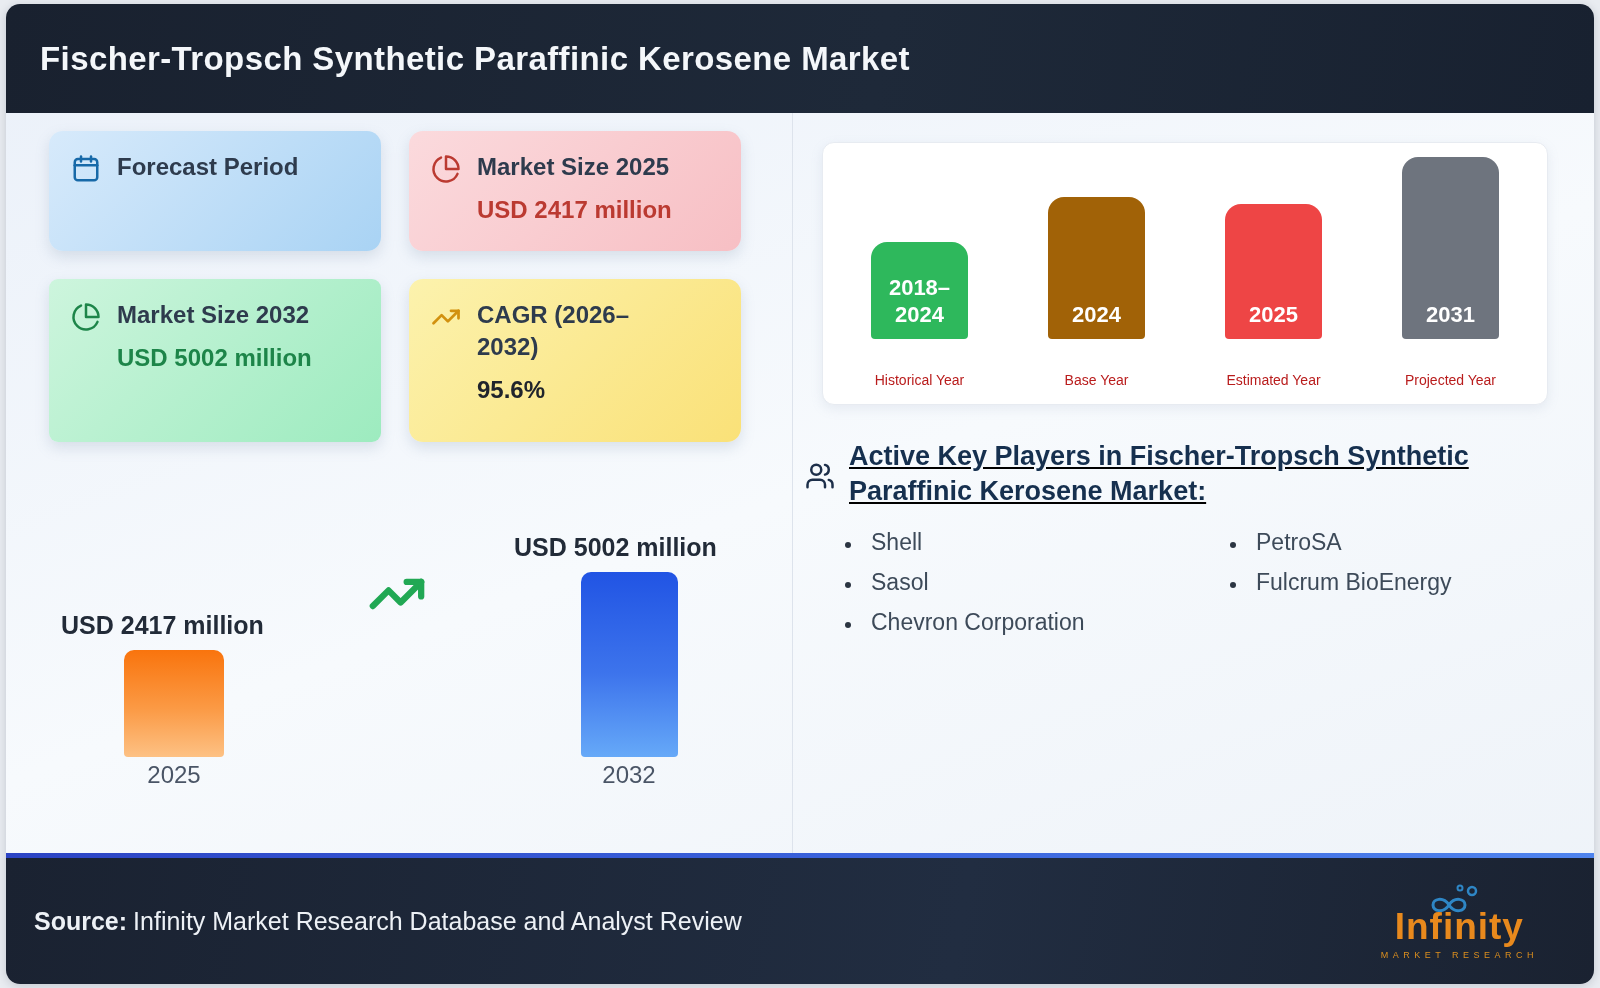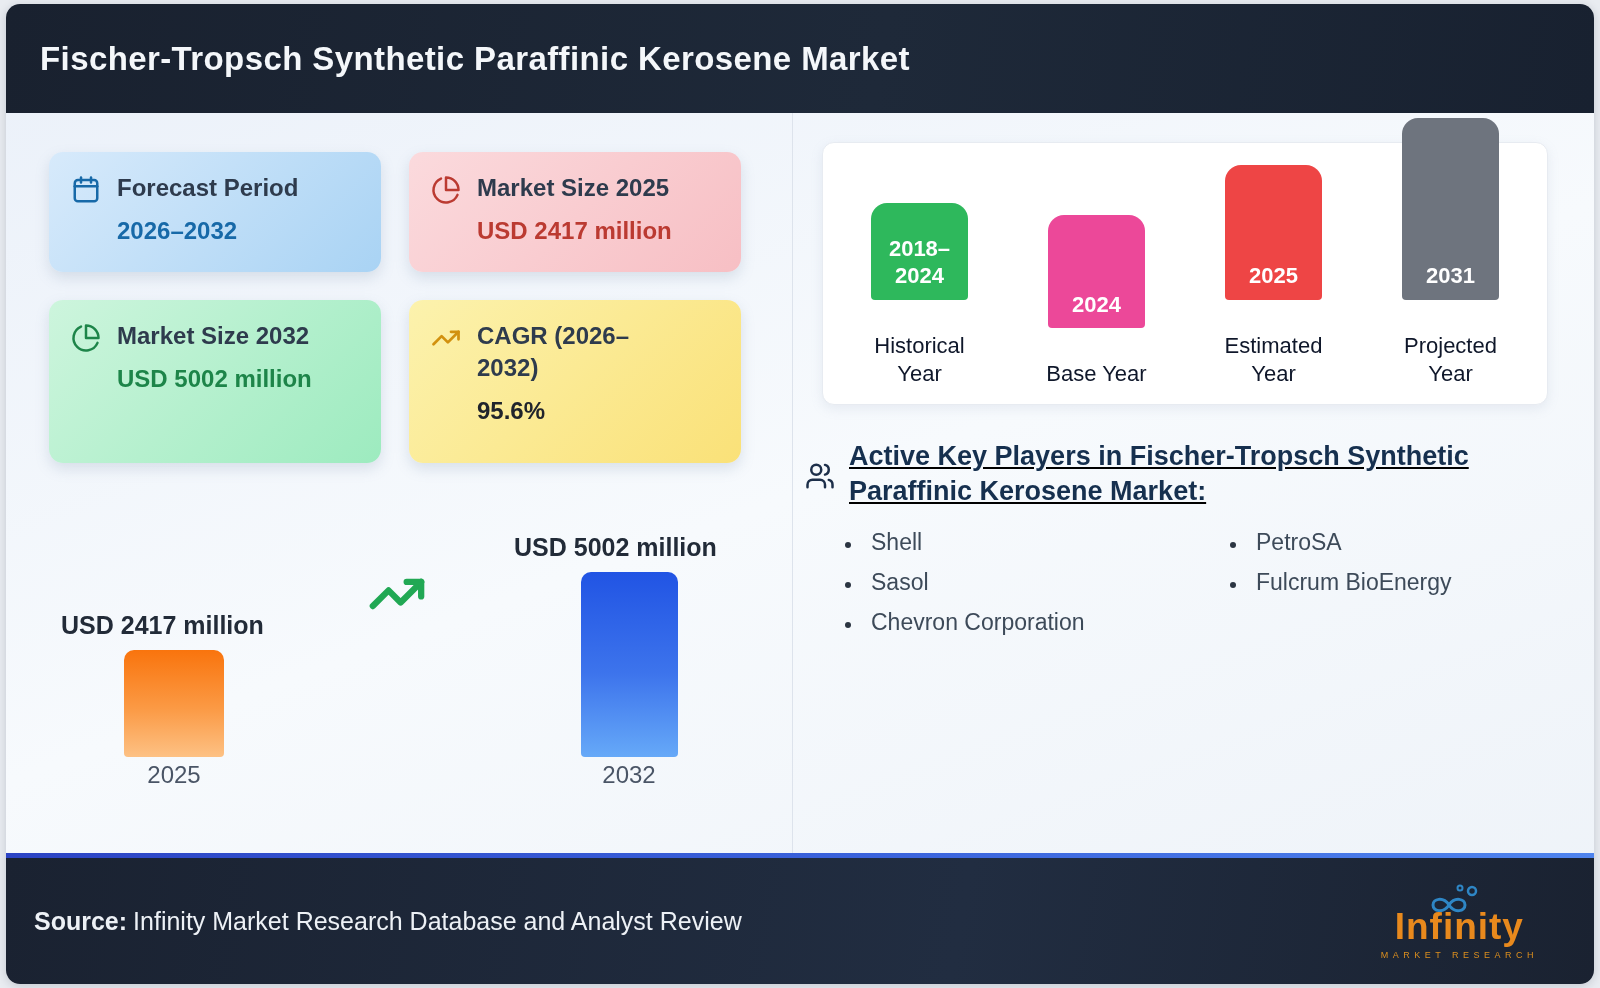--- a/index.html
+++ b/index.html
@@ -8,32 +8,32 @@
          background:linear-gradient(160deg,#eaf0f9 0%,#f7fafd 50%,#edf2f8 100%);
          box-shadow:0 2px 10px rgba(30,40,60,.18);}
   
   .hdr{height:109px;background:linear-gradient(100deg,#19212f 0%,#1e2939 55%,#182130 100%);display:flex;align-items:center;padding:0 34px;box-sizing:border-box;}
   .hdr h1{color:#f4f7fa;font-size:33px;font-weight:bold;letter-spacing:.4px;margin:0;}
   
   .main{display:flex;height:740px;}
   .left{width:787px;position:relative;border-right:1px solid #dde3ec;box-sizing:border-box;}
   .right{flex:1;position:relative;}
   
-  .cards{position:absolute;left:43px;top:39px;display:grid;grid-template-columns:332px 332px;grid-template-rows:120px 163px;column-gap:28px;row-gap:28px;}
+  .cards{position:absolute;left:43px;top:18px;display:grid;grid-template-columns:332px 332px;grid-template-rows:120px 163px;column-gap:28px;row-gap:28px;}
   .card{border-radius:14px;padding:20px 22px;box-sizing:border-box;box-shadow:0 6px 14px rgba(120,140,170,.22);display:grid;grid-template-columns:46px 1fr;align-content:start;}
   .card-icon{width:30px;height:30px;margin-top:3px;}
   .card-title{font-size:24px;font-weight:bold;color:#2e3b4d;line-height:1.35;}
   .card-value{grid-column:2;font-size:24px;font-weight:bold;margin-top:10px;line-height:1.35;}
   .card-blue{background:linear-gradient(135deg,#d7eafb,#a9d3f4);}
   .card-blue .card-value{color:#1769a8;}
   .card-blue .card-icon{color:#1769a8;}
   .card-pink{background:linear-gradient(135deg,#fbdadd,#f7bfc4);}
   .card-pink .card-value{color:#bb3a31;}
   .card-pink .card-icon{color:#bb3a31;}
-  .card-green{background:linear-gradient(135deg,#cdf5dd,#9debbf);}
+  .card-green{background:linear-gradient(135deg,#cdf5dd,#9debbf);border-radius:9px;}
   .card-green .card-value{color:#1d8549;}
   .card-green .card-icon{color:#1d8549;}
   .card-yellow{background:linear-gradient(135deg,#fcf2ad,#fae178);}
   .card-yellow .card-value{color:#20242c;}
   .card-yellow .card-icon{color:#d2910f;}
   .card-yellow .card-title{max-width:212px;}
   
   .gc-label{position:absolute;font-size:25px;font-weight:bold;color:#222b38;white-space:nowrap;}
   .gc-label-a{left:55px;top:498px;}
   .gc-label-b{left:508px;top:420px;}
@@ -43,21 +43,21 @@
   .gc-year{position:absolute;top:648px;font-size:24px;color:#4a5566;width:100px;text-align:center;}
   .gc-year-a{left:118px;}
   .gc-year-b{left:573px;}
   .gc-arrow{position:absolute;left:352px;top:452px;width:78px;height:58px;color:#21a854;}
   
   .tl-card{position:absolute;left:29px;top:29px;width:726px;height:263px;background:#ffffff;border:1px solid #e7ebf1;border-radius:12px;
            box-shadow:0 4px 12px rgba(140,155,180,.15);display:flex;justify-content:space-around;align-items:flex-end;padding:0 8px;box-sizing:border-box;}
   .tl-group{display:flex;flex-direction:column;align-items:center;margin-bottom:15px;gap:24px;}
   .tl-bar{width:97px;border-radius:16px 16px 4px 4px;display:flex;flex-direction:column;justify-content:flex-end;align-items:center;
           color:#fff;font-weight:bold;font-size:22px;text-align:center;line-height:1.25;padding:0 6px 10px 6px;box-sizing:border-box;}
-  .tl-caption{margin-top:8px;font-size:22px;color:#0f172a;text-align:center;width:124px;line-height:1.3;}
+  .tl-caption{margin-top:8px;font-size:14px;color:#b91c1c;text-align:center;width:124px;line-height:1.3;}
   
   .kp{position:absolute;left:12px;top:326px;width:770px;}
   .kp-head{display:flex;gap:14px;align-items:center;text-decoration:underline;}
   .kp-icon{width:30px;height:30px;color:#1d2f4a;flex:0 0 30px;margin-top:4px;}
   .kp-title{font-size:27px;font-weight:bold;color:#16304f;line-height:1.3;margin:0;max-width:700px;}
   .kp-cols{display:flex;margin-top:20px;}
   .kp-col{list-style:disc;margin:0;padding-left:58px;width:365px;box-sizing:content-box;}
   .kp-col li{font-size:23px;color:#3d4a59;margin-bottom:13px;padding-left:8px;}
   .kp-col li::marker{color:#2b3542;font-size:19px;}
   
@@ -88,21 +88,20 @@
         <div class="card card-blue">
           <span class="card-icon">
             <svg viewBox="0 0 24 24" width="30" height="30" fill="none" stroke="currentColor" stroke-width="2" stroke-linecap="round" stroke-linejoin="round">
                 <rect x="3" y="4" width="18" height="17" rx="2.5"></rect>
                 <line x1="8" y1="2" x2="8" y2="6"></line>
                 <line x1="16" y1="2" x2="16" y2="6"></line>
                 <line x1="3" y1="9" x2="21" y2="9"></line>
               </svg>
           </span>
           <span class="card-title">Forecast Period</span>
-          <span class="card-value">2026–2032</span>
         </div>
 
         <div class="card card-pink">
           <span class="card-icon">
             <svg viewBox="0 0 24 24" width="30" height="30" fill="none" stroke="currentColor" stroke-width="2" stroke-linecap="round" stroke-linejoin="round">
                 <path d="M21.21 15.89A10 10 0 1 1 8 2.83"></path>
                 <path d="M22 12A10 10 0 0 0 12 2v10z"></path>
               </svg>
           </span>
           <span class="card-title">Market Size 2025</span>
@@ -153,21 +152,21 @@
     <section class="right">
 
       <div class="tl-card">
         <div class="tl-group">
           <div class="tl-bar" style="height: 97px; background: rgb(46, 184, 92);">
             <span>2018–2024</span>
           </div>
           <div class="tl-caption">Historical Year</div>
         </div>
         <div class="tl-group">
-          <div class="tl-bar" style="height: 113px; background: #ec4899;">
+          <div class="tl-bar" style="height: 142px; background: #a16207;">
             <span>2024</span>
           </div>
           <div class="tl-caption">Base Year</div>
         </div>
         <div class="tl-group">
           <div class="tl-bar" style="height: 135px; background: rgb(238, 69, 69);">
             <span>2025</span>
           </div>
           <div class="tl-caption">Estimated Year</div>
         </div>

